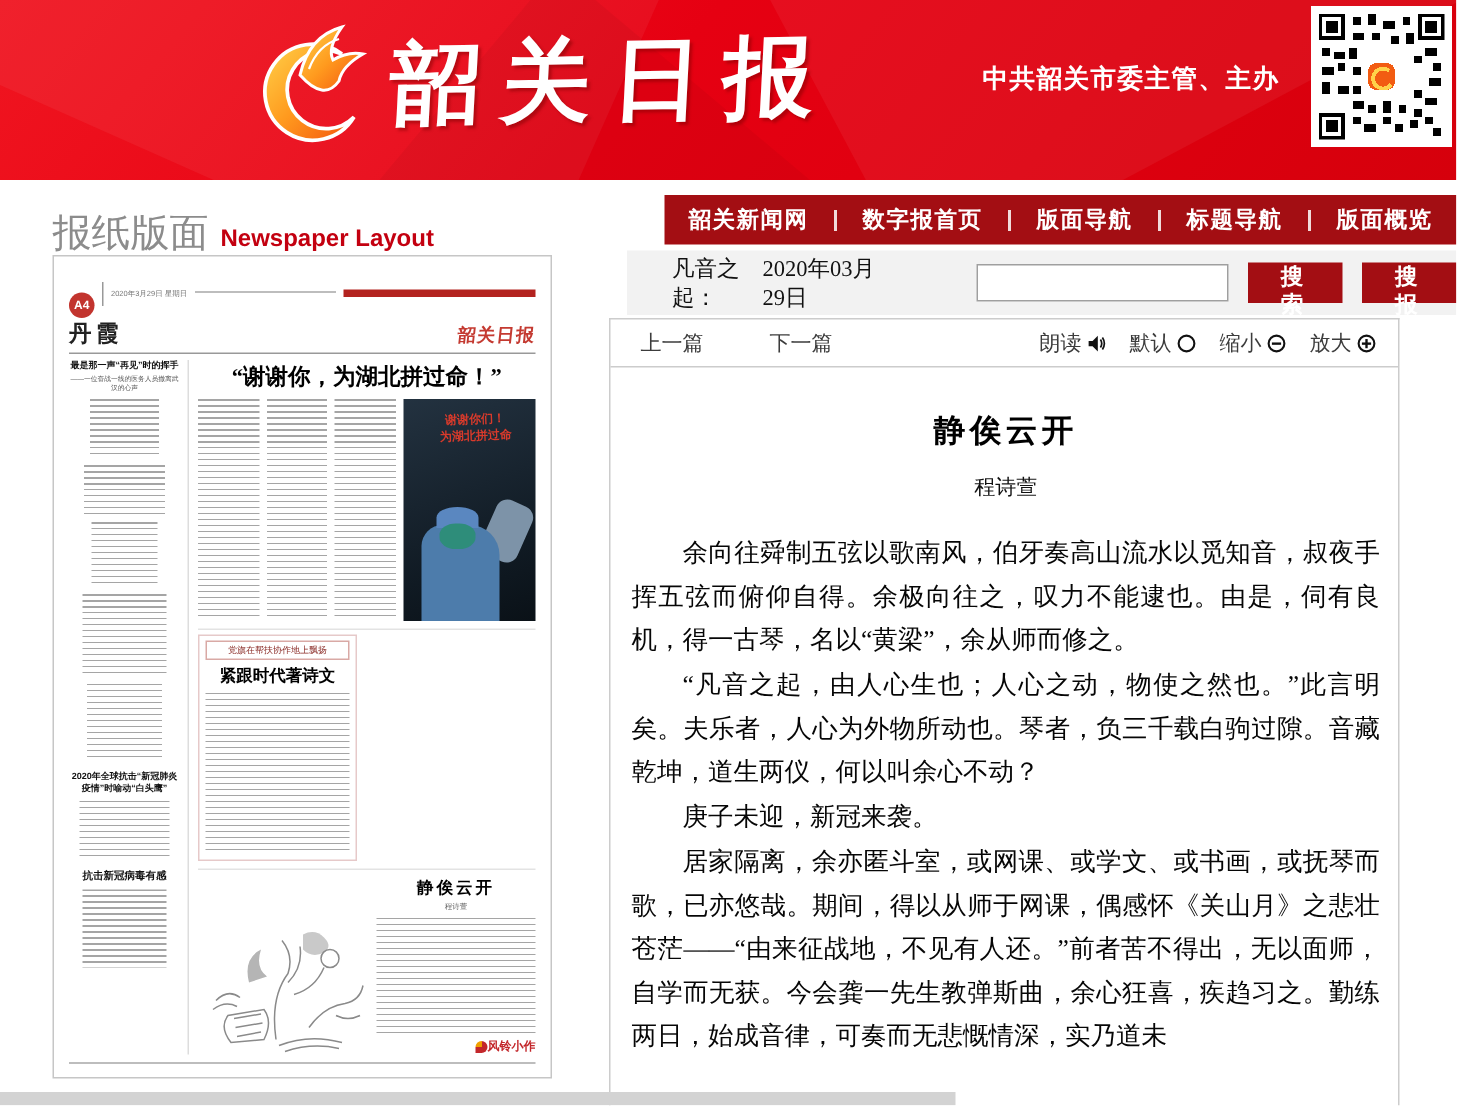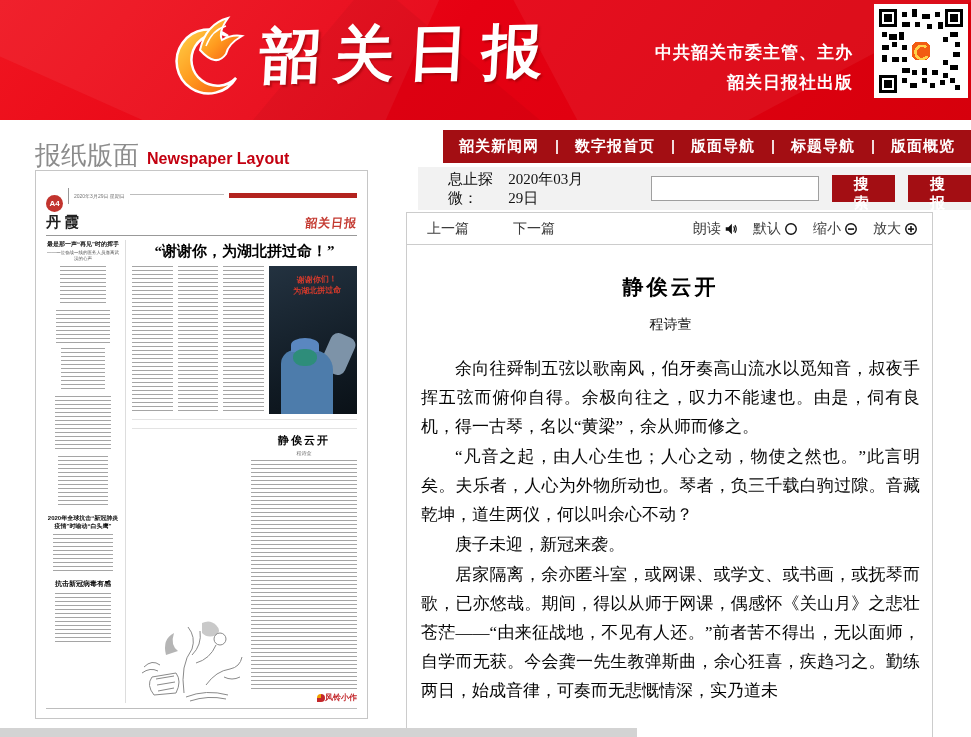--- a/index.html
+++ b/index.html
@@ -140,21 +140,20 @@
             <stop offset="1" stop-color="#f3530f"></stop>
         </linearGradient>
       </defs>
       <path d="M62 30 A32 32 0 1 0 70 72 A26 26 0 1 1 62 30 Z" fill="url(#g1)" stroke="#fff" stroke-width="2.5"></path>
       <path d="M34 44 Q40 18 62 12 Q52 26 56 34 Q66 28 76 30 Q62 38 60 48 Q50 62 34 44 Z" fill="url(#g1)" stroke="#fff" stroke-width="2"></path>
       <path d="M40 40 Q46 24 60 20" fill="none" stroke="#fff" stroke-width="1.5"></path>
     </svg>
     <div id="brand">韶关日报</div>
     <div id="tagline">
       <div>中共韶关市委主管、主办</div>
-      <div>韶关日报社出版</div>
     </div>
     <div id="qr">
       <svg viewBox="0 0 33 33" width="84" height="84" shape-rendering="crispEdges">
         <rect x="0" y="0" width="7" height="7" fill="#000"></rect>
           <rect x="1" y="1" width="5" height="5" fill="#fff"></rect>
           <rect x="2" y="2" width="3" height="3" fill="#000"></rect>
         <rect x="26" y="0" width="7" height="7" fill="#000"></rect>
           <rect x="27" y="1" width="5" height="5" fill="#fff"></rect>
           <rect x="28" y="2" width="3" height="3" fill="#000"></rect>
         <rect x="0" y="26" width="7" height="7" fill="#000"></rect>
@@ -214,21 +213,21 @@
     <span class="nav-item">标题导航</span>
     <span class="navsep"></span>
     <span class="nav-item">版面概览</span>
   </div>
 
   <div id="layout-label">
     <span class="zh">报纸版面</span><span class="en">Newspaper Layout</span>
   </div>
 
   <div id="date-row">
-    <span class="dlabel">息止探微：</span>
+    <span class="dlabel">凡音之起：</span>
     <span class="dvalue">2020年03月29日</span>
     <input id="search-input" type="text" value="" style="">
     <button class="red-btn">搜 索</button>
     <button class="red-btn">搜 报</button>
   </div>
 
   <div id="panel">
     <div id="art-toolbar">
       <span class="tb">上一篇</span>
       <span class="tb" id="tb-next">下一篇</span>
@@ -313,20 +312,25 @@
               <div>谢谢你们！</div>
               <div>为湖北拼过命</div>
             </div>
             <div class="t-fig-arm"></div>
             <div class="t-fig-body"></div>
             <div class="t-fig-cap"></div>
             <div class="t-fig-mask"></div>
           </div>
         </div>
         <div class="t-row2">
+          <div class="t-rightbox">
+            <div class="t-eyebrow">党旗在帮扶协作地上飘扬</div>
+            <div class="t-right-head">紧跟时代著诗文</div>
+            <div class="t-right-sim sim"></div>
+          </div>
         </div>
         <div class="t-row3">
           <div class="t-ill-wrap">
             <div class="c sim"></div>
             <svg class="t-ill" viewBox="0 0 112 88" height="88">
               <g fill="none" stroke="#8a8a8a" stroke-width="1">
                 <path d="M18 80 Q10 70 16 62 L40 58 Q46 66 40 78 Z"></path>
                 <path d="M20 64 L38 61 M21 70 L39 67 M22 76 L38 73"></path>
                 <path d="M48 78 Q44 50 56 34 Q60 22 52 12 M56 40 Q66 30 64 16 M60 48 Q74 44 80 30"></path>
                 <path d="M70 70 Q80 56 94 54 Q104 52 106 42 M88 62 Q96 66 104 62"></path>

